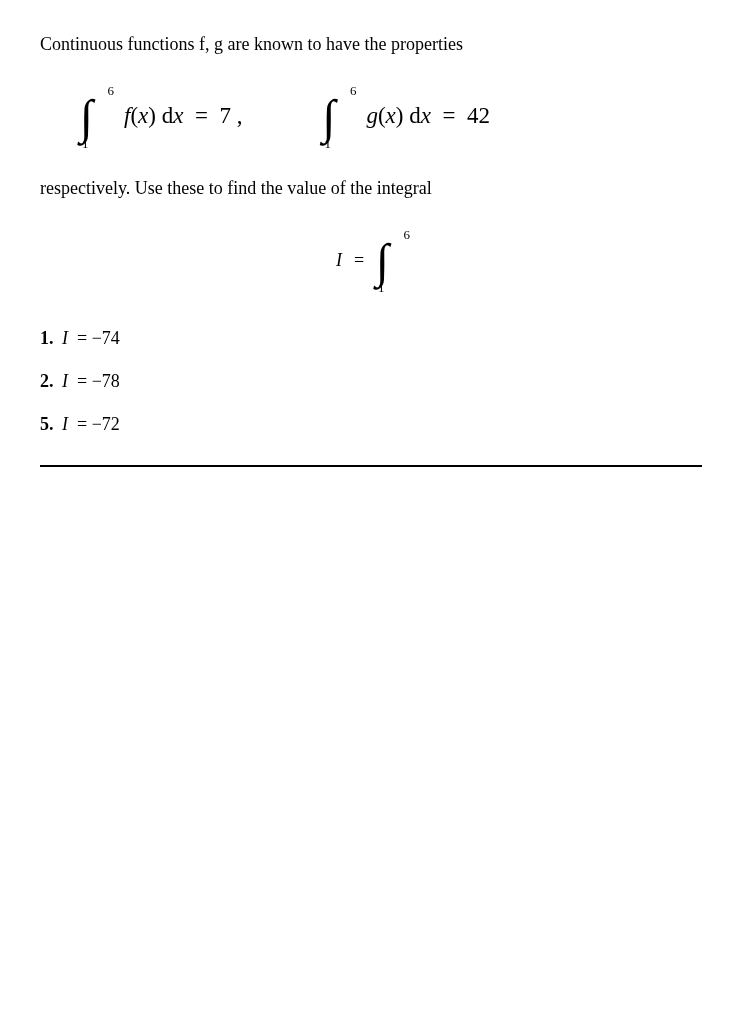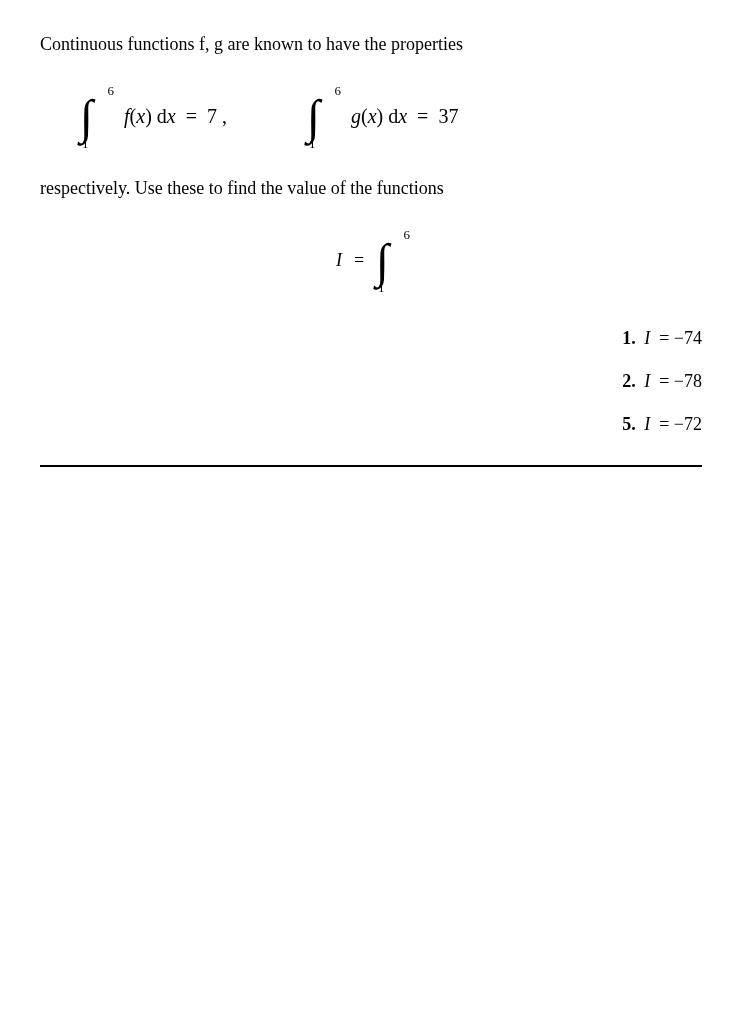--- a/index.html
+++ b/index.html
@@ -53,21 +53,20 @@
     }
 
     .eq-sign {
       margin-right: 12px;
     }
 
     .options-list {
       margin-top: 10px;
       list-style: none;
       padding: 0;
-      text-align: right;
     }
 
     .options-list li {
       margin-bottom: 22px;
       font-size: 18px;
     }
 
     .option-number {
       font-weight: bold;
       margin-right: 4px;
@@ -117,21 +116,21 @@
     .int-container .lower {
       position: absolute;
       bottom: -8px;
       left: 2px;
       font-size: 13px;
       font-style: normal;
     }
 
     .int-body {
       margin-left: 14px;
-      font-size: 20px;
+      font-size: 23px;
     }
   </style>
 </head>
 <body>
 
 <p class="problem-text">Continuous functions f, g are known to have the properties</p>
 
 <div class="integrals-row">
 
   <div class="integral-block">
@@ -150,27 +149,27 @@
 
   <div class="integral-block">
     <div class="int-container">
       <span class="sym">∫</span>
       <span class="upper">6</span>
       <span class="lower">1</span>
     </div>
     <span class="int-body">
       <span><i>g</i>(<i>x</i>) d<i>x</i></span>
       <span>&nbsp;=&nbsp;</span>
-      <span>37</span>
+      <span>42</span>
     </span>
   </div>
 
 </div>
 
-<p class="respectively-text">respectively.  Use these to find the value of the functions</p>
+<p class="respectively-text">respectively.  Use these to find the value of the integral</p>
 
 <div class="main-integral">
   <span class="I-label"><i>I</i></span>
   <span class="eq-sign">=</span>
   <div class="int-container" style="margin-right: 0;">
     <span class="sym">∫</span>
     <span class="upper">6</span>
     <span class="lower">1</span>
   </div>
 </div>

